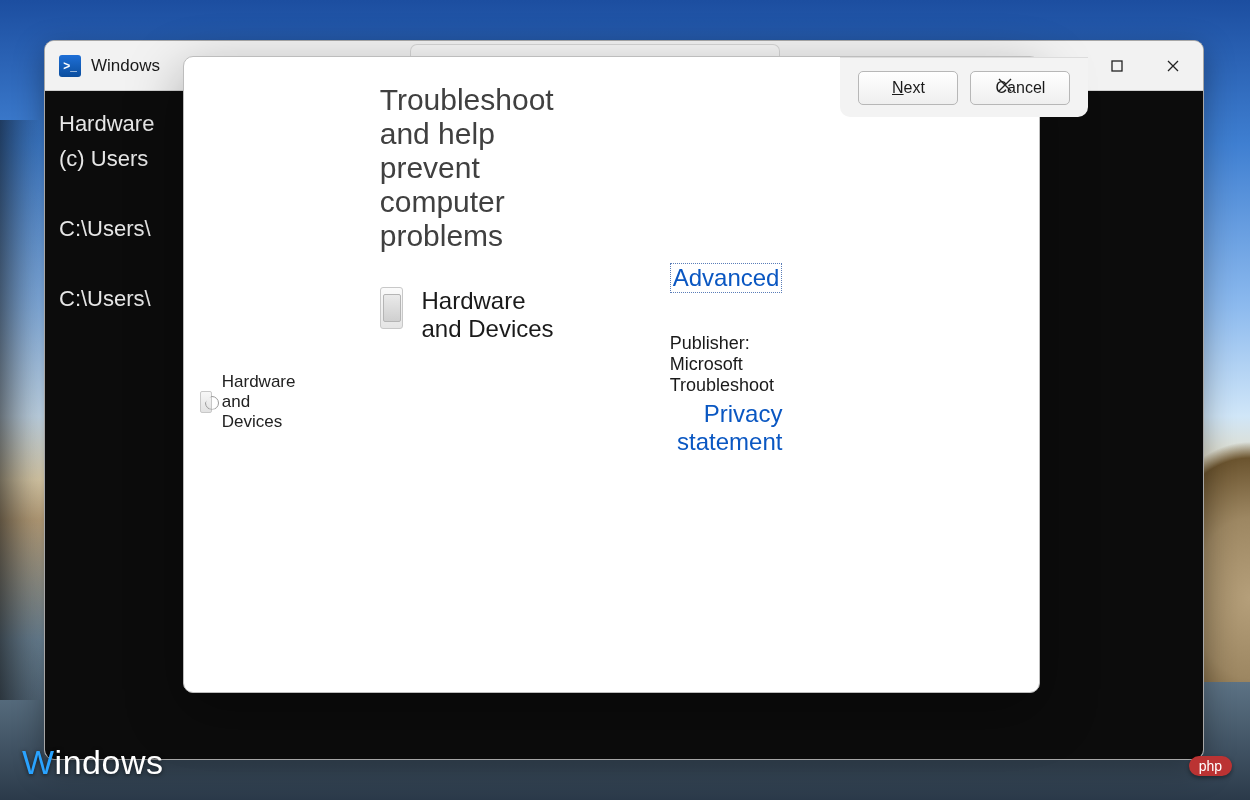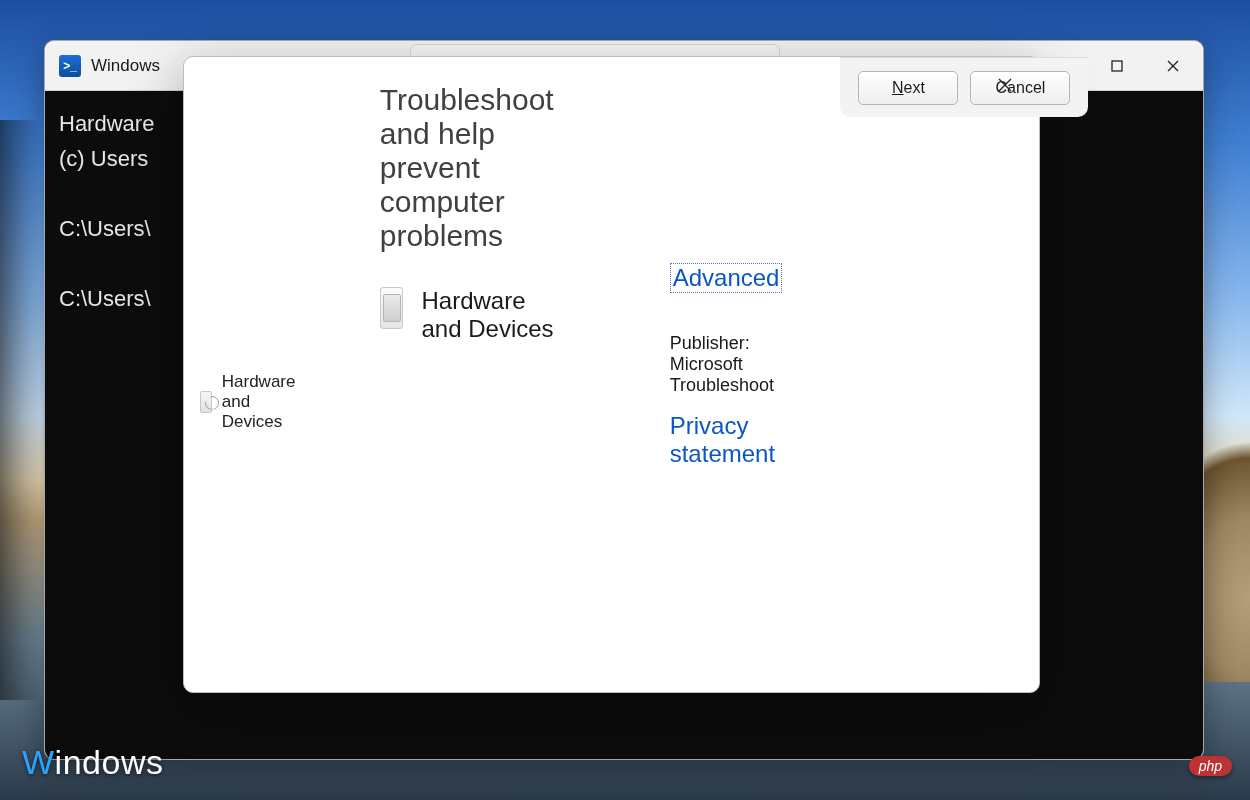--- a/index.html
+++ b/index.html
@@ -96,21 +96,21 @@
     border:1px solid #b5b5b5; border-radius:2px;
   }
   .wiz-item-title { font-size: 24px; color: #1a1a1a; }
   .wiz-item-desc { font-size: 18px; color: #2b2b2b; margin-top: 2px; }
 
   .wiz-lower { padding: 0 58px; }
   .wiz-link { color: #0a57c2; font-size: 24px; text-decoration: none; }
   .wiz-adv { border: 1px dotted #5a7db8; padding: 0 2px; display: inline-block; margin-top: 206px; }
   .wiz-pub { margin-top: 40px; font-size: 18px; color: #1a1a1a; }
   .wiz-pub span:first-child { margin-right: 20px; }
-  .wiz-priv { margin-top: 16px; }
+  .wiz-priv { margin-top: 4px; text-align: right; }
 
   .wiz-footer {
     border-top: 1px solid #dcdcdc; background: #f3f3f3;
     height: 60px; display: flex; align-items: center; justify-content: flex-end;
     padding: 0 18px; gap: 12px; border-radius: 0 0 10px 10px;
   }
   .wiz-btn {
     min-width: 100px; height: 34px; padding: 0 18px;
     background: linear-gradient(180deg,#fff,#efefef);
     border: 1px solid #b7b7b7; border-radius: 5px;
@@ -125,21 +125,21 @@
     font-family: "Segoe UI Light","Segoe UI",Arial,sans-serif;
     text-shadow: 0 1px 4px rgba(0,0,0,.6);
   }
   .watermark .w1 { font-size: 34px; letter-spacing: .5px; font-weight: 300; }
   .watermark .w1 b { color: #2aa3ff; font-weight: 400; }
   .watermark .w2 { font-size: 30px; margin-top: -8px; font-weight: 300; }
 
   
   .php-badge{
     position:absolute; right:18px; bottom:24px; background:#b33; color:#fff;
-    padding:2px 10px; font-size:14px; border-radius:10px; font-style:italic;
+    padding:2px 10px; font-size:14px; border-radius:10px; 
     box-shadow:0 2px 4px rgba(0,0,0,.4);
   }
 </style>
 </head>
 <body>
 
 <div class="desktop">
 
   <div class="ps-window">
     <div class="ps-titlebar">

